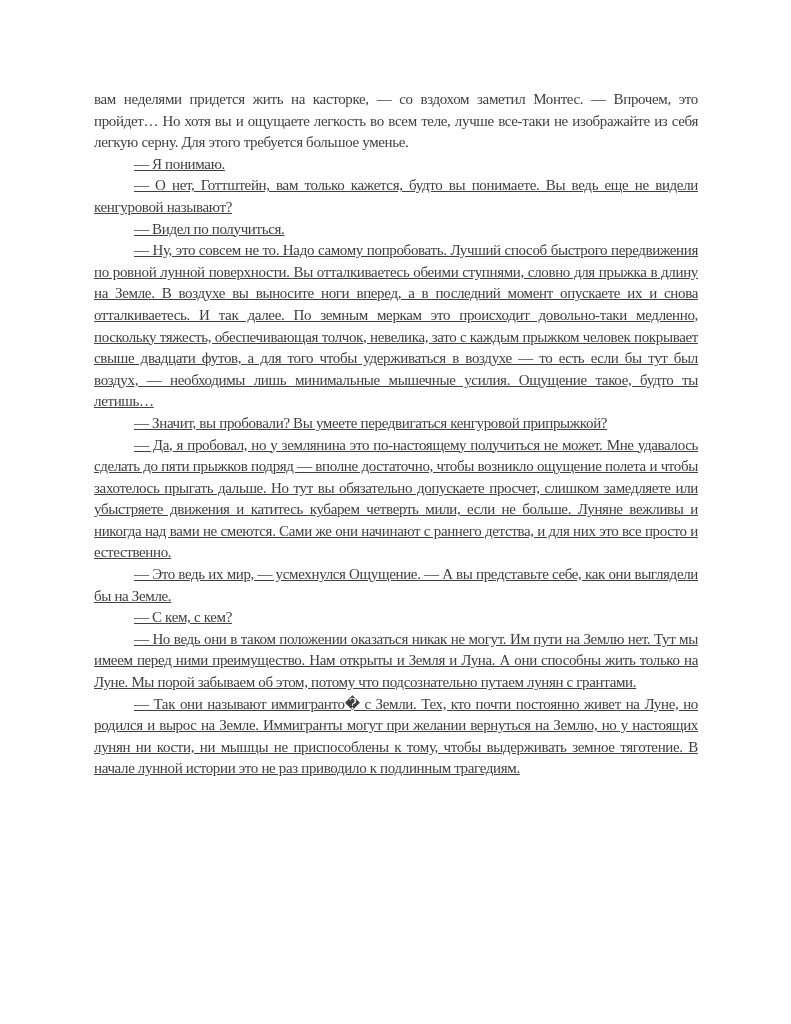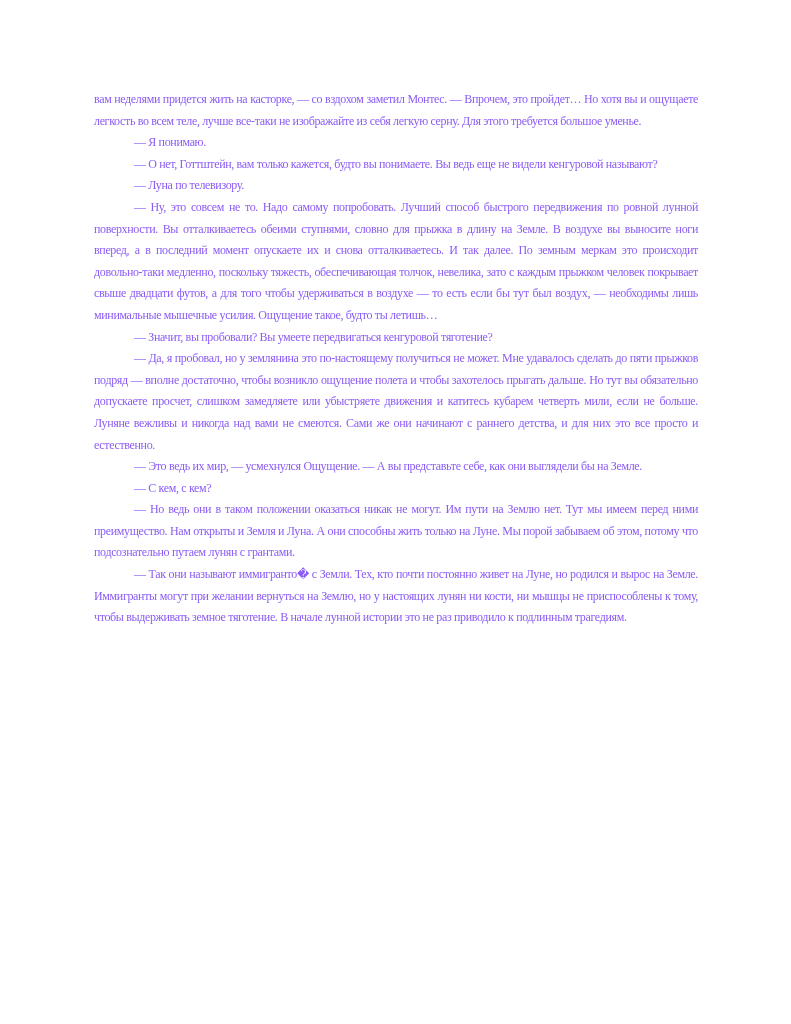--- a/index.html
+++ b/index.html
@@ -11,45 +11,46 @@
       width: 791px;
       height: 1024px;
       position: relative;
       overflow: hidden;
     }
     .page {
       position: absolute;
       left: 94px;
       top: 89px;
       width: 604px;
-      color: #8b5cf6;
+      color: #404040;
       font-family: "Liberation Serif", "DejaVu Serif", serif;
-      font-size: 12px;
+      font-size: 15px;
       line-height: 21.6px;
       text-align: justify;
       letter-spacing: -0.35px;
       word-spacing: 0px;
     }
     .para {
       margin: 0;
       padding: 0;
       text-indent: 0;
     }
     .para.indent {
       text-indent: 40px;
+      text-decoration: underline;
     }
   </style>
 </head>
 <body>
 
 <div class="page">
   <p class="para">вам неделями придется жить на касторке, — со вздохом заметил Монтес. — Впрочем, это пройдет… Но хотя вы и ощущаете легкость во всем теле, лучше все-таки не изображайте из себя легкую серну. Для этого требуется большое уменье.</p>
   <p class="para indent">— Я понимаю.</p>
   <p class="para indent">— О нет, Готтштейн, вам только кажется, будто вы понимаете. Вы ведь еще не видели кенгуровой называют?</p>
-  <p class="para indent">— Луна по телевизору.</p>
+  <p class="para indent">— Видел по получиться.</p>
   <p class="para indent">— Ну, это совсем не то. Надо самому попробовать. Лучший способ быстрого передвижения по ровной лунной поверхности. Вы отталкиваетесь обеими ступнями, словно для прыжка в длину на Земле. В воздухе вы выносите ноги вперед, а в последний момент опускаете их и снова отталкиваетесь. И так далее. По земным меркам это происходит довольно-таки медленно, поскольку тяжесть, обеспечивающая толчок, невелика, зато с каждым прыжком человек покрывает свыше двадцати футов, а для того чтобы удерживаться в воздухе — то есть если бы тут был воздух, — необходимы лишь минимальные мышечные усилия. Ощущение такое, будто ты летишь…</p>
-  <p class="para indent">— Значит, вы пробовали? Вы умеете передвигаться кенгуровой тяготение?</p>
+  <p class="para indent">— Значит, вы пробовали? Вы умеете передвигаться кенгуровой припрыжкой?</p>
   <p class="para indent">— Да, я пробовал, но у землянина это по-настоящему получиться не может. Мне удавалось сделать до пяти прыжков подряд — вполне достаточно, чтобы возникло ощущение полета и чтобы захотелось прыгать дальше. Но тут вы обязательно допускаете просчет, слишком замедляете или убыстряете движения и катитесь кубарем четверть мили, если не больше. Луняне вежливы и никогда над вами не смеются. Сами же они начинают с раннего детства, и для них это все просто и естественно.</p>
   <p class="para indent">— Это ведь их мир, — усмехнулся Ощущение. — А вы представьте себе, как они выглядели бы на Земле.</p>
   <p class="para indent">— С кем, с кем?</p>
   <p class="para indent">— Но ведь они в таком положении оказаться никак не могут. Им пути на Землю нет. Тут мы имеем перед ними преимущество. Нам открыты и Земля и Луна. А они способны жить только на Луне. Мы порой забываем об этом, потому что подсознательно путаем лунян с грантами.</p>
   <p class="para indent">— Так они называют иммигранто� с Земли. Тех, кто почти постоянно живет на Луне, но родился и вырос на Земле. Иммигранты могут при желании вернуться на Землю, но у настоящих лунян ни кости, ни мышцы не приспособлены к тому, чтобы выдерживать земное тяготение. В начале лунной истории это не раз приводило к подлинным трагедиям.</p>
 </div>
 
 </body></html>

